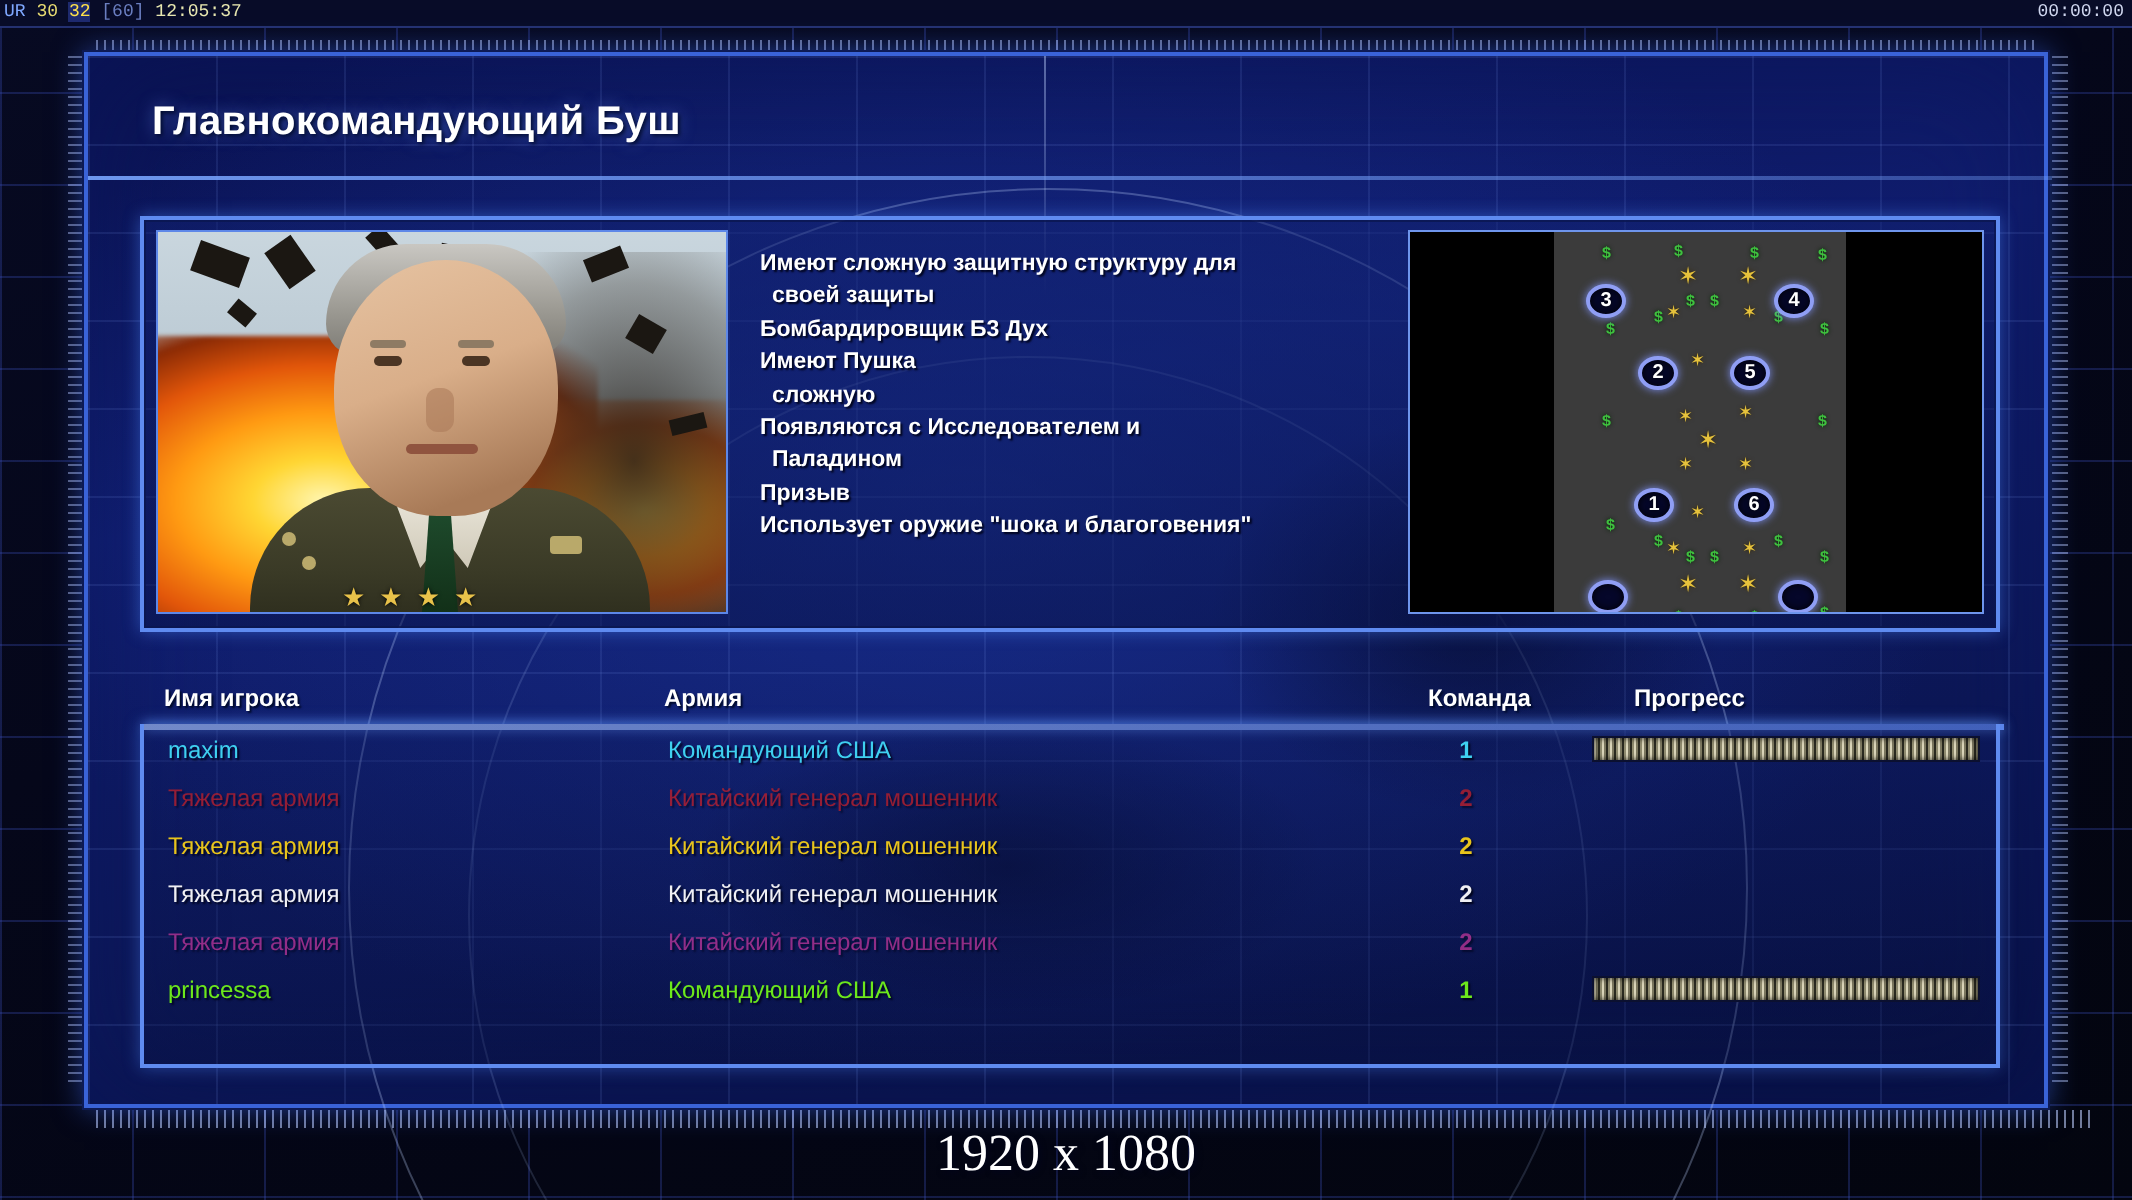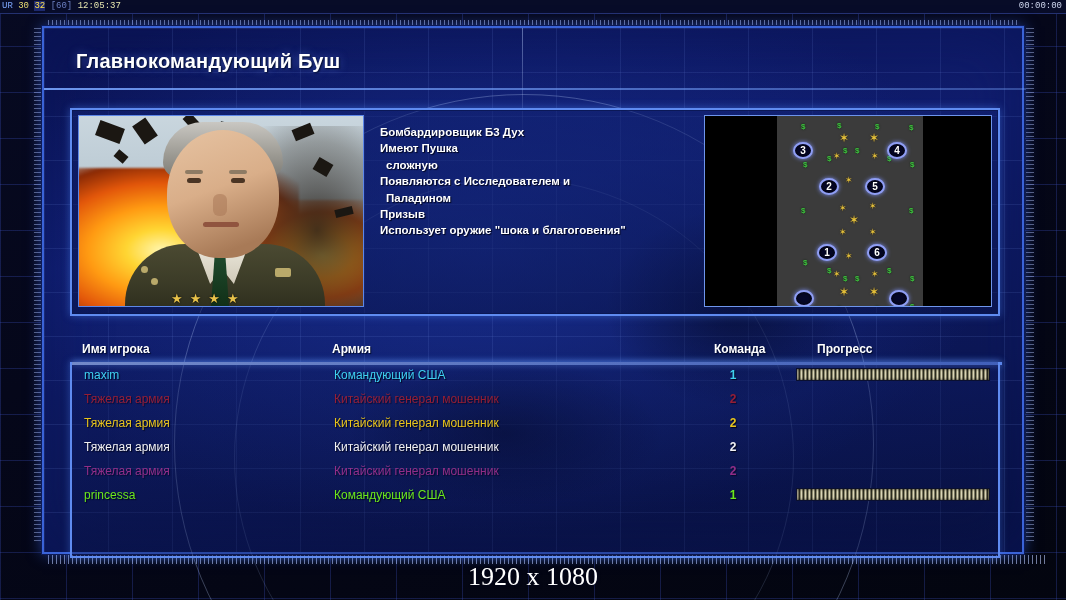--- a/index.html
+++ b/index.html
@@ -253,21 +253,21 @@
   .th-team { left: 670px; }
   .th-prog { left: 773px; }
   .th-underline {
     position: absolute; left: 28px; top: 20px; width: 930px; height: 3px;
     background: linear-gradient(to right, #a8c4ff, #5c84e8);
     box-shadow: 0 0 6px rgba(110,160,255,.8);
   }
 
   .list-box {
     position: absolute; left: 26px; top: 334px;
-    width: 930px; height: 196px;
+    width: 930px; height: 172px;
     border: 2px solid #5f8bf0;
     border-top: none;
     background: linear-gradient(180deg, rgba(14,28,100,0.35), rgba(8,16,62,0.35));
     box-shadow: 0 0 8px rgba(80,140,255,0.4);
   }
   .row {
     position: absolute; left: 0; width: 930px; height: 24px;
   }
   .cell {
     position: absolute; top: 3px;
@@ -360,20 +360,22 @@
         <div class="ph-ins" style="left:196px;top:152px;width:16px;height:9px;"></div>
         <div class="stars">
             <span>★</span>
             <span>★</span>
             <span>★</span>
             <span>★</span>
           </div>
       </div>
 
       <div class="desc">
+          <div>Имеют сложную защитную структуру для</div>
+          <div class="ind">своей защиты</div>
           <div>Бомбардировщик Б3 Дух</div>
           <div>Имеют Пушка</div>
           <div class="ind">сложную</div>
           <div>Появляются с Исследователем и</div>
           <div class="ind">Паладином</div>
           <div>Призыв</div>
           <div>Использует оружие "шока и благоговения"</div>
         </div>
 
       <div class="minimap-wrap">

